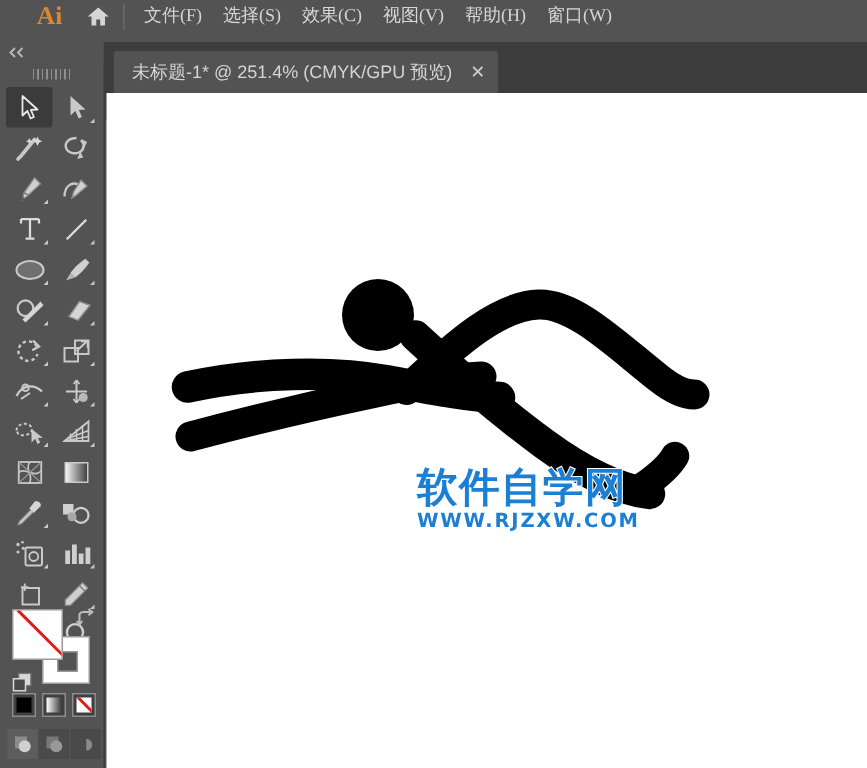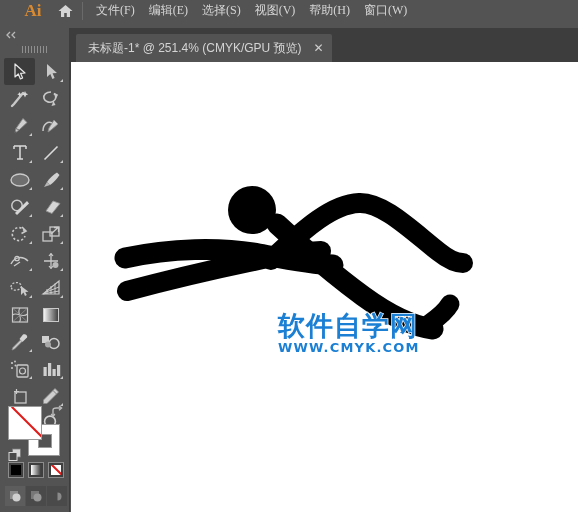--- a/index.html
+++ b/index.html
@@ -315,22 +315,22 @@
   <div class="menubar">
     <div class="ai-logo">Ai</div>
     <div class="home-btn">
       <svg width="17" height="16" viewBox="0 0 17 16">
         <path d="M8.5 2 L15.5 8 L13 8 L13 14 L9.8 14 L9.8 10 L7.2 10 L7.2 14 L4 14 L4 8 L1.5 8 Z" fill="#d5d5d5"></path>
       </svg>
     </div>
     <div class="menu-sep"></div>
     <div class="menu-items">
       <div class="menu-item">文件(F)</div>
-      <div class="menu-item">编辑(E)</div>
       <div class="menu-item">选择(S)</div>
+      <div class="menu-item">效果(C)</div>
       <div class="menu-item">视图(V)</div>
       <div class="menu-item">帮助(H)</div>
       <div class="menu-item">窗口(W)</div>
     </div>
   </div>
 
   <div class="tabbar">
     <div class="doc-tab">
       <span class="doc-tab-title">未标题-1* @ 251.4% (CMYK/GPU 预览)</span>
       <span class="doc-tab-close">✕</span>
@@ -639,18 +639,18 @@
         <path d="M206 162 C232 186 262 212 292 234 C318 253 340 264 362 267" stroke-width="21"></path>
 
         <path d="M358 262 C368 255 375 249 379 242" stroke-width="19"></path>
       </g>
 
       <circle cx="181" cy="148" r="24" fill="#000000"></circle>
     </svg>
 
     <div class="watermark">
       <div class="wm-cn">软件自学网</div>
-      <div class="wm-url">WWW.CMYK.COM</div>
+      <div class="wm-url">WWW.RJZXW.COM</div>
     </div>
 
   </div>
 
 </div>
 
 </body></html>

